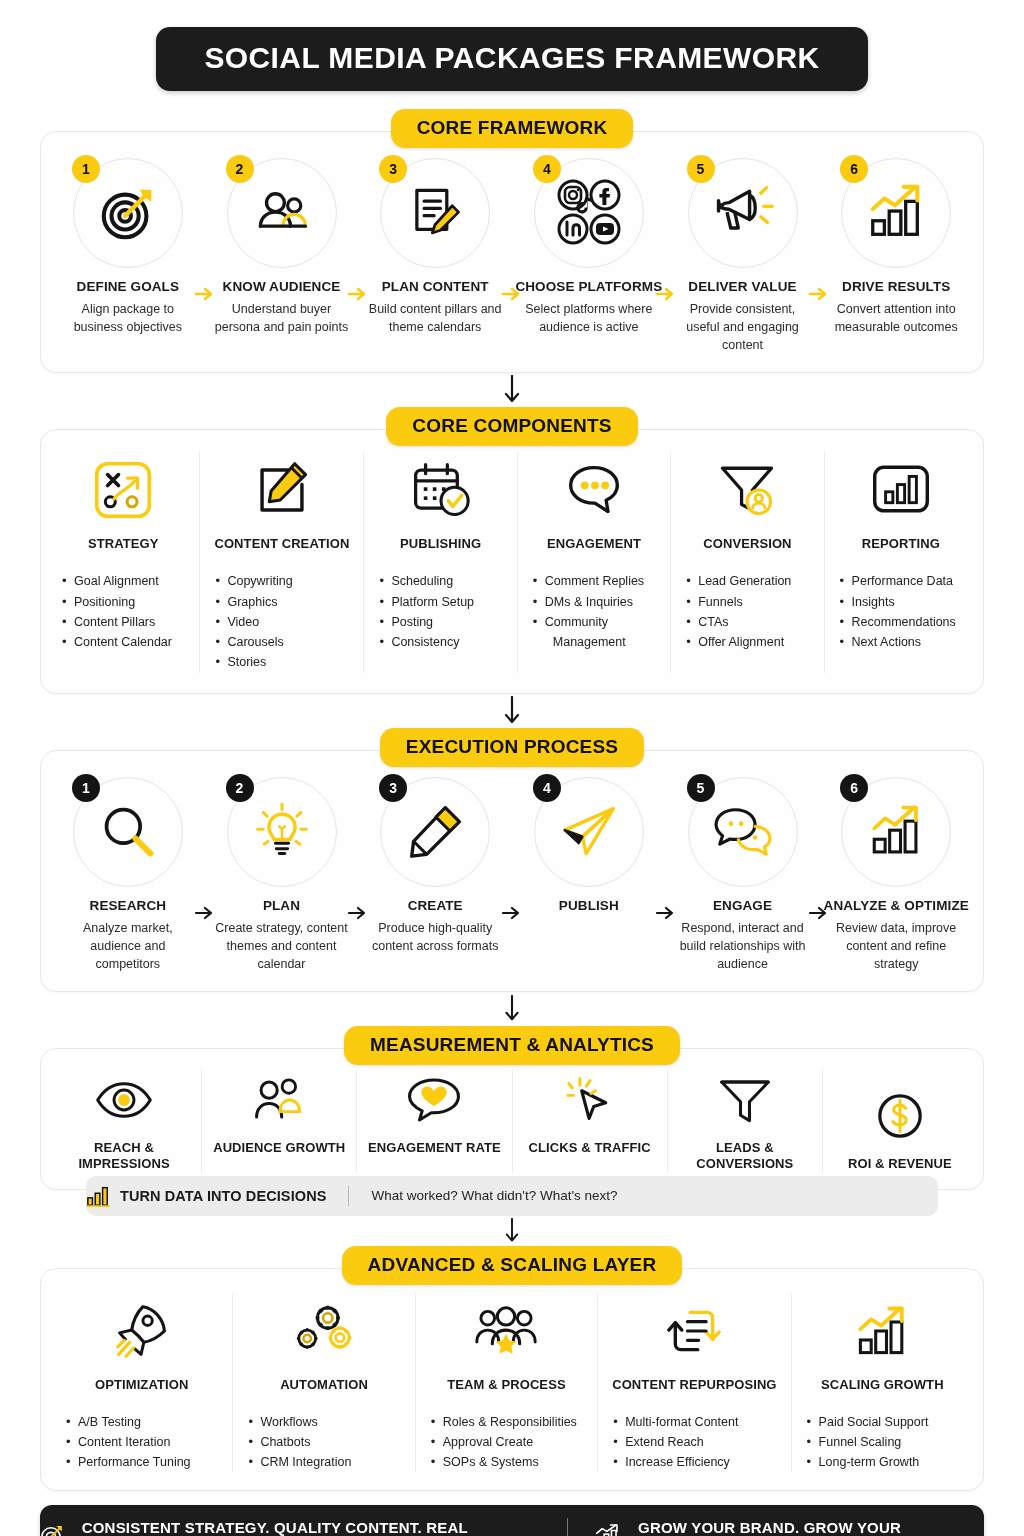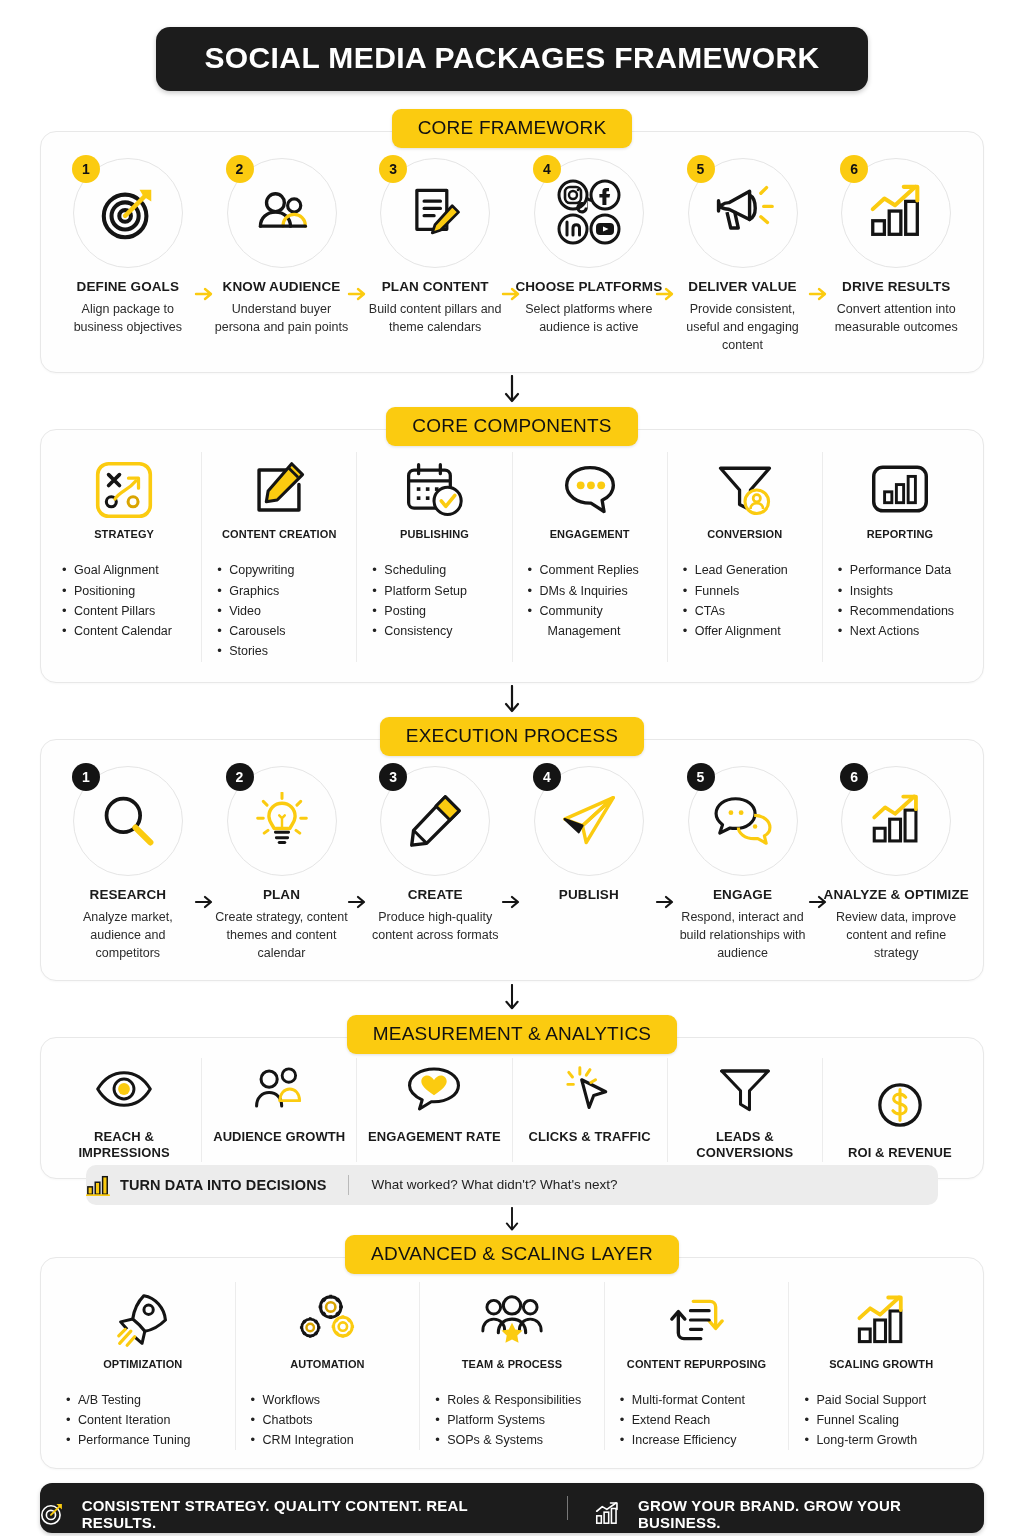--- a/index.html
+++ b/index.html
@@ -20,23 +20,23 @@
     padding: 14px 48px 16px;
     font-size: 30px; font-weight: bold; letter-spacing: .4px;
     box-shadow: 0 2px 5px rgba(0,0,0,.22);
     white-space: nowrap;
   }
 
   
   .badge-wrap { display: flex; justify-content: center; position: relative; z-index: 5; }
   .badge {
     background: #FBCB10; color: #111111;
-    border-radius: 9px;
+    border-radius: 14px;
     padding: 8px 26px 9px;
-    font-size: 19px; font-weight: normal; letter-spacing: .2px;
+    font-size: 19px; font-weight: bold; letter-spacing: .2px;
     white-space: nowrap;
     box-shadow: 0 1px 3px rgba(0,0,0,.12);
   }
 
   
   .card {
     border: 1px solid #e8e8e8;
     border-radius: 16px;
     background: #fefefe;
     margin-top: -17px;
@@ -88,21 +88,21 @@
   
   .cols { display: flex; padding: 22px 6px 20px; }
   .col {
     flex: 1 1 0; padding: 0 14px;
     display: flex; flex-direction: column; align-items: center;
     border-right: 1px solid #ececec;
   }
   .col:last-child { border-right: none; }
   .col-icon { height: 76px; display: flex; align-items: center; justify-content: center; }
   .col-title {
-    font-size: 11px; font-weight: bold;
+    margin-top: 8px; font-size: 13px; font-weight: bold;
     text-align: center; white-space: nowrap; letter-spacing: .1px;
   }
   .bullets { margin-top: 20px; width: 100%; }
   .bullets li {
     list-style: none; font-size: 12.5px; line-height: 1.62;
     color: #222; padding-left: 13px; position: relative;
   }
   .bullets li::before {
     content: "•"; position: absolute; left: 1px; top: -1px; font-size: 13px; color: #222;
   }
@@ -705,21 +705,21 @@
             <circle cx="54" cy="14" r="7.5" fill="none" stroke="#141414" stroke-width="3.2"></circle>
             <path d="M42 40c0-8 5-13 12-13s12 5 12 13" fill="none" stroke="#141414" stroke-width="3.2" stroke-linecap="round"></path>
             <circle cx="34" cy="12" r="9.5" fill="none" stroke="#141414" stroke-width="3.4"></circle>
             <path d="M19 42c0-9 6-15 15-15s15 6 15 15" fill="none" stroke="#141414" stroke-width="3.4" stroke-linecap="round"></path>
             <path d="M34 31 L37.6 38.3 L45.6 39.4 L39.8 45.1 L41.2 53 L34 49.3 L26.8 53 L28.2 45.1 L22.4 39.4 L30.4 38.3 Z" fill="#FBCB10"></path>
           </svg>
         </div>
         <div class="col-title">TEAM &amp; PROCESS</div>
         <ul class="bullets">
           <li>Roles &amp; Responsibilities</li>
-          <li>Platform Systems</li>
+          <li>Approval Create</li>
           <li>SOPs &amp; Systems</li>
         </ul>
       </div>
 
       <div class="col">
         <div class="col-icon">
           <svg width="60" height="56" viewBox="0 0 64 60">
             <path d="M12 22 V44 a6 6 0 0 0 6 6 H36" fill="none" stroke="#141414" stroke-width="3.6" stroke-linecap="round"></path>
             <path d="M5 29 L12 21 L19 29" fill="none" stroke="#141414" stroke-width="3.6" stroke-linecap="round" stroke-linejoin="round"></path>
             <path d="M52 38 V16 a6 6 0 0 0-6-6 H28" fill="none" stroke="#FBCB10" stroke-width="3.6" stroke-linecap="round"></path>

